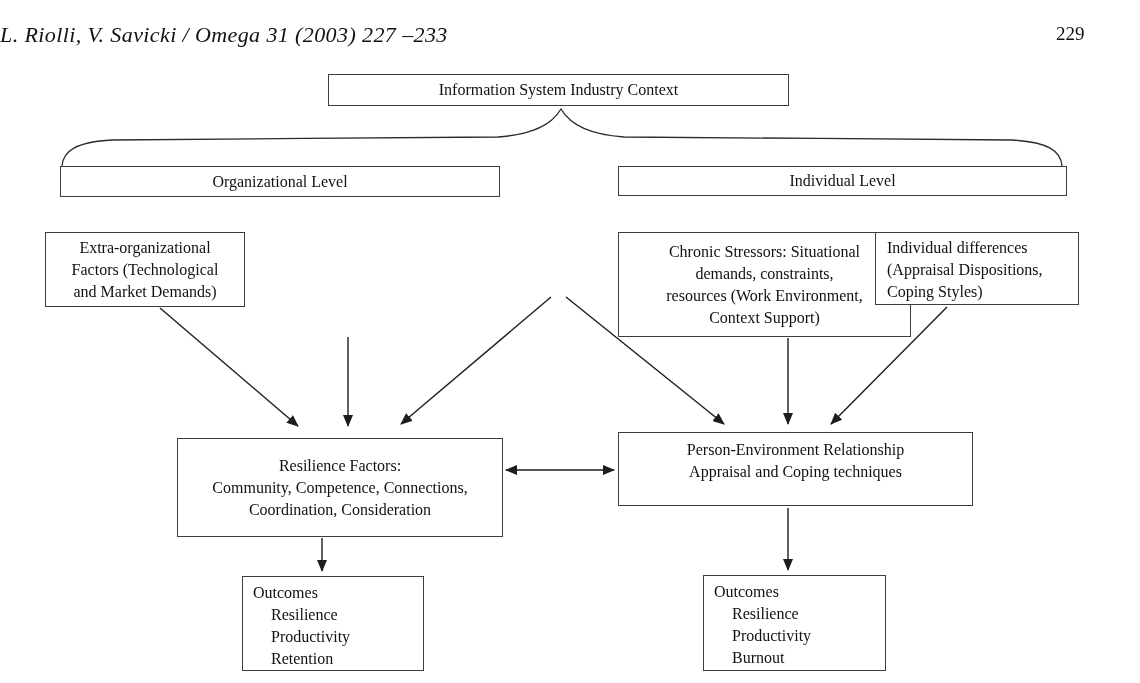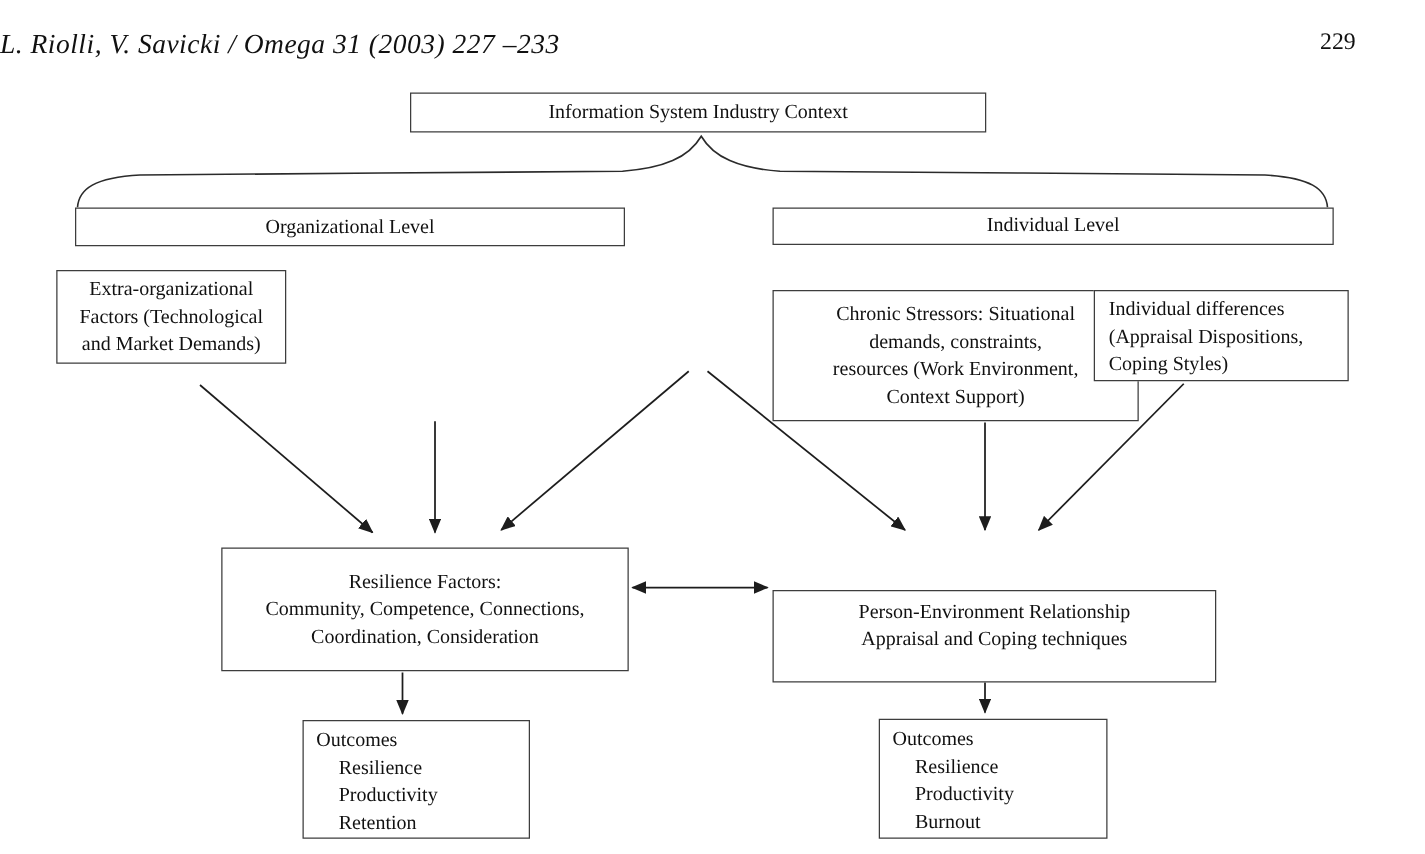--- a/index.html
+++ b/index.html
@@ -3,21 +3,21 @@
 <meta charset="utf-8">
 <style>
   html,body{margin:0;padding:0;background:#ffffff;}
   body{width:1140px;height:683px;position:relative;font-family:"Liberation Serif",serif;color:#111;}
   .canvas{position:absolute;left:0;top:0;width:1140px;height:683px;background:#fff;overflow:hidden;}
   .hdr{position:absolute;top:22px;left:0;width:1106px;text-align:left;font-style:italic;font-size:22px;letter-spacing:.4px;white-space:pre;}
   .pagenum{position:absolute;top:23px;left:1056px;font-size:19px;}
   svg.lines{position:absolute;left:0;top:0;}
   .box{position:absolute;box-sizing:border-box;border:1.5px solid #3d3d3d;background:#fff;font-size:16px;line-height:22px;}
   .vcenter{display:flex;flex-direction:column;justify-content:center;text-align:center;}
-  .vtop{display:flex;flex-direction:column;justify-content:flex-start;text-align:center;padding-top:6px;margin-top:40px;}
+  .vtop{display:flex;flex-direction:column;justify-content:flex-start;text-align:center;padding-top:6px;}
   .la{text-align:left;padding:4px 6px 0 11px;}
   .outc{text-align:left;padding:5px 4px 12px 10px;}
   .outc .item{padding-left:18px;}
 </style>
 </head>
 <body>
 
 <div class="canvas">
 
   <div class="hdr">L. Riolli, V. Savicki / Omega 31 (2003) 227 –233</div>
@@ -46,21 +46,21 @@
   </div>
 
   <div class="box vcenter" style="left:60px;top:166px;width:440px;height:31px">
     <div>Organizational Level</div>
   </div>
 
   <div class="box vcenter" style="left:618px;top:166px;width:449px;height:30px">
     <div>Individual Level</div>
   </div>
 
-  <div class="box vcenter" style="left:45px;top:216px;width:184px;height:75px">
+  <div class="box vcenter" style="left:45px;top:232px;width:200px;height:75px">
     <div>Extra-organizational</div>
     <div>Factors (Technological</div>
     <div>and Market Demands)</div>
   </div>
 
 
 
   <div class="box vcenter" style="left:618px;top:232px;width:293px;height:105px">
     <div>Chronic Stressors: Situational</div>
     <div>demands, constraints,</div>

